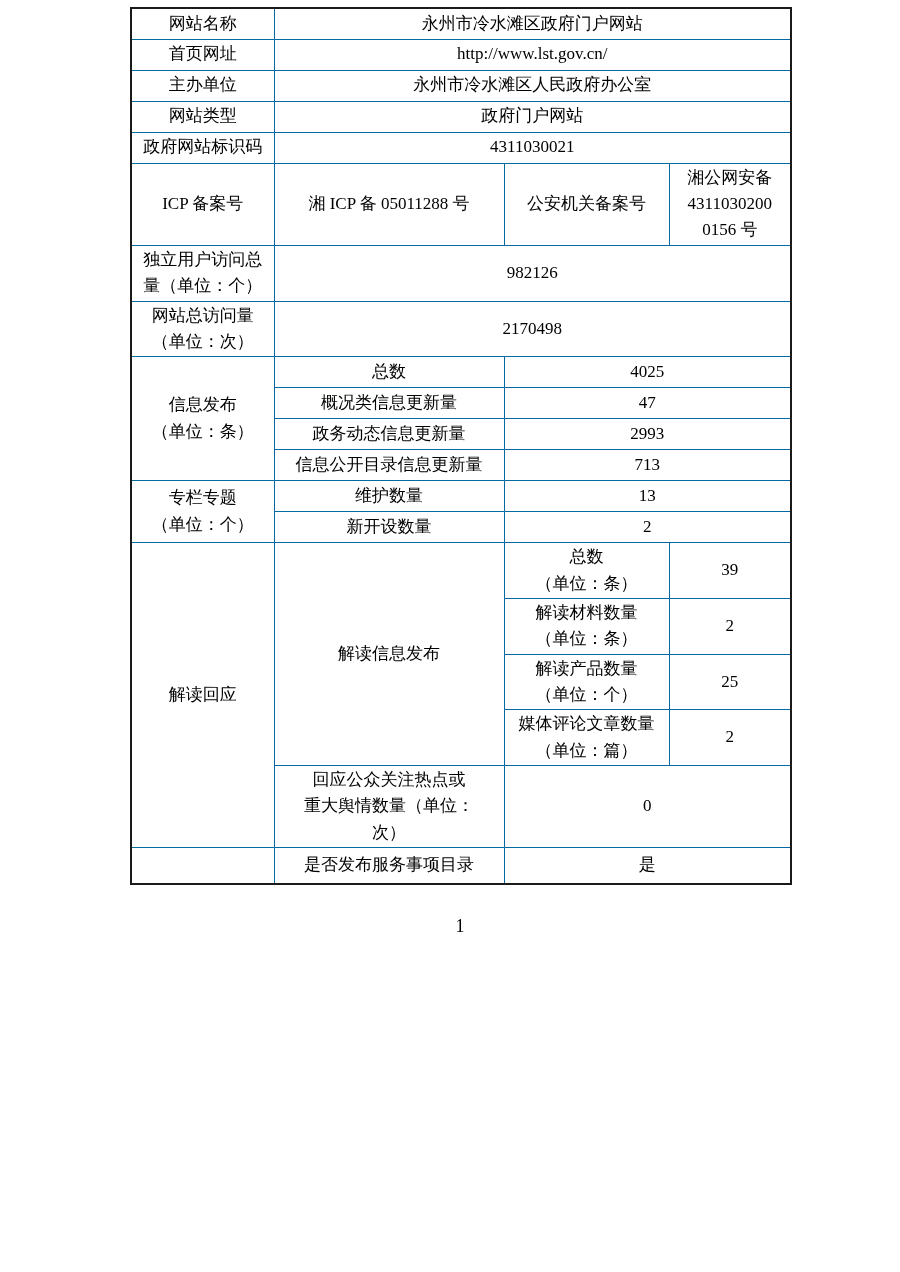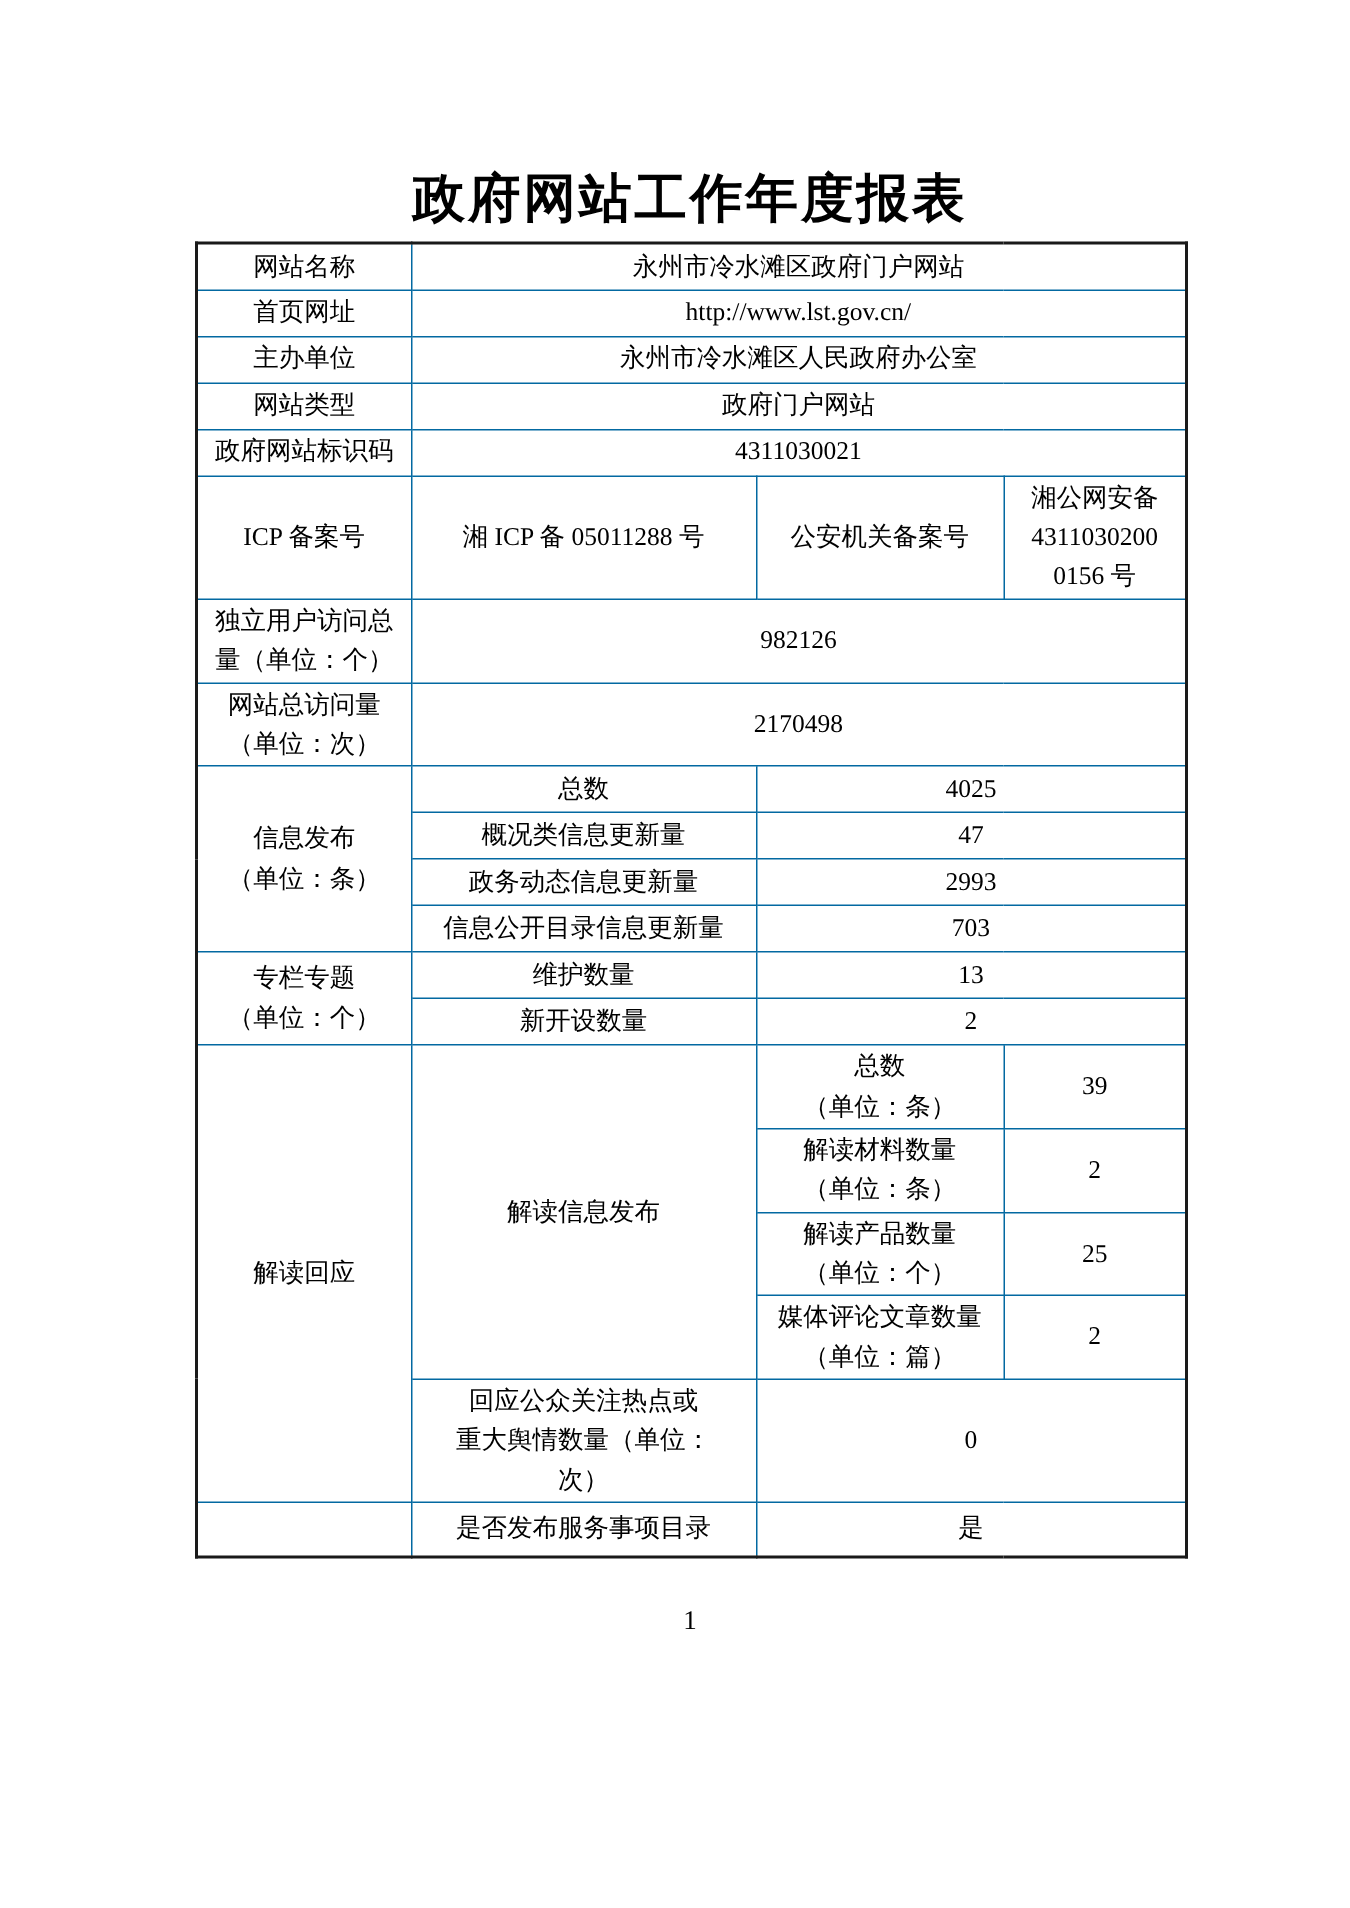--- a/index.html
+++ b/index.html
@@ -65,21 +65,20 @@
     text-align: center;
     margin-top: 31px;
     font-size: 18px;
   }
 </style>
 </head>
 <body>
 
 <div class="sheet">
 
-  <div class="doc-title">政府网站工作年度报表</div>
 
   <table class="report-table">
     <colgroup>
       <col style="width:143px">
       <col style="width:230px">
       <col style="width:165px">
       <col style="width:122px">
     </colgroup>
 
     <tbody>
@@ -133,21 +132,21 @@
     <tr class="h31">
       <td>概况类信息更新量</td>
       <td colspan="2">47</td>
     </tr>
     <tr class="h31">
       <td>政务动态信息更新量</td>
       <td colspan="2">2993</td>
     </tr>
     <tr class="h31">
       <td>信息公开目录信息更新量</td>
-      <td colspan="2">703</td>
+      <td colspan="2">713</td>
     </tr>
 
     <tr class="h31">
       <td class="bt2" rowspan="2">专栏专题
 （单位：个）</td>
       <td class="bt2">维护数量</td>
       <td class="bt2" colspan="2">13</td>
     </tr>
     <tr class="h31">
       <td>新开设数量</td>

